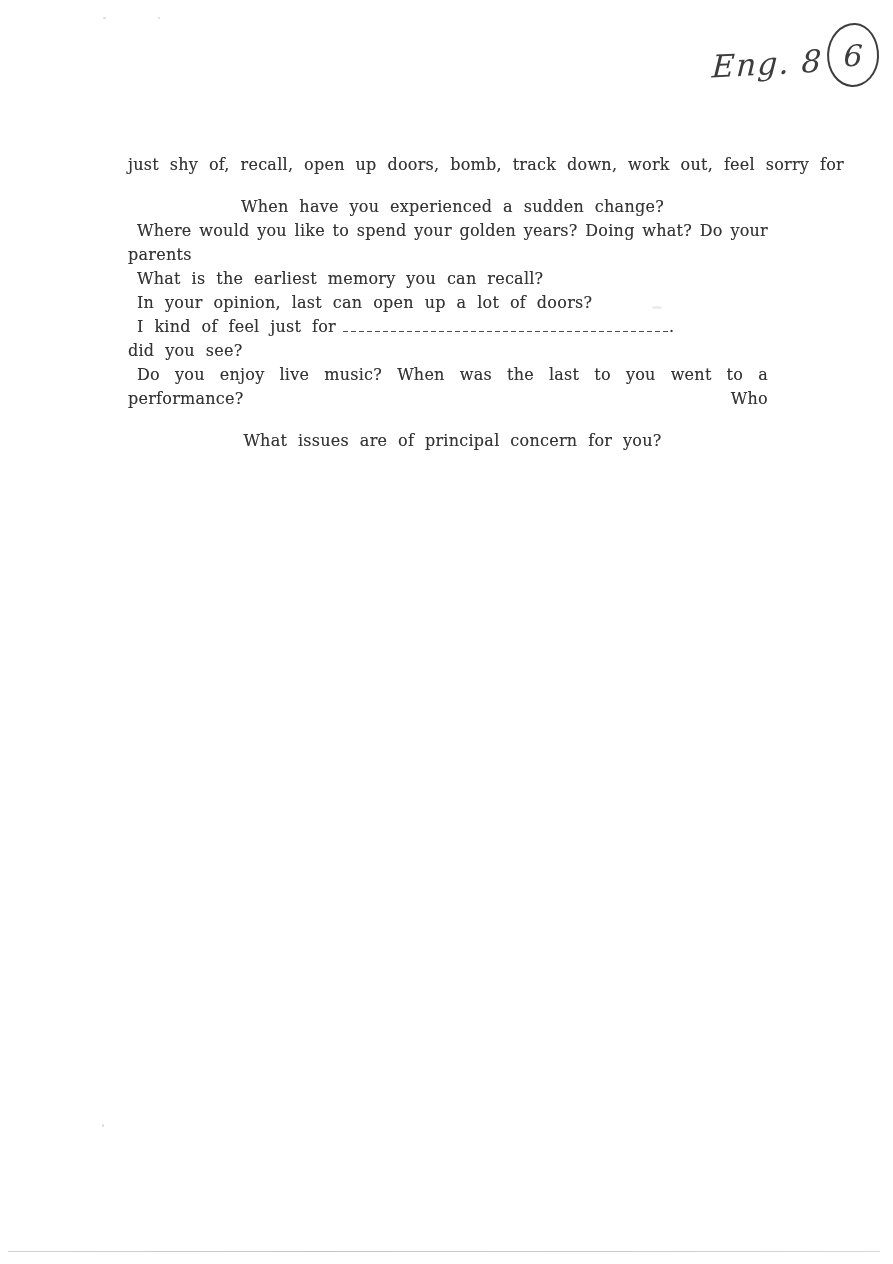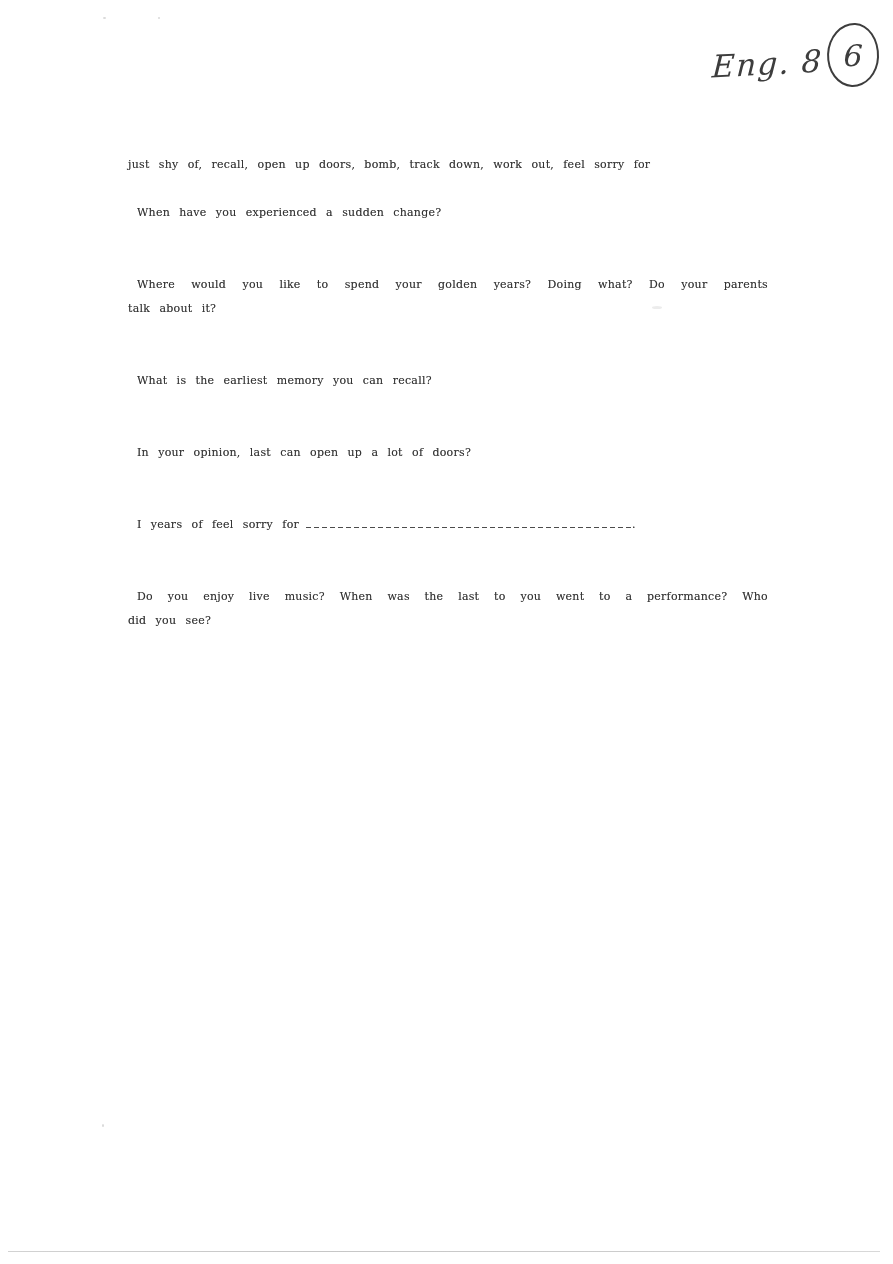--- a/index.html
+++ b/index.html
@@ -14,37 +14,37 @@
     position: absolute; left: 0; top: 0;
     width: 893px; height: 1264px;
     background: #ffffff;
   }
 
   
   .content {
     position: absolute;
     left: 128px; top: 153px;
     width: 640px;
-    font-size: 11px;
+    font-size: 16px;
     line-height: 24px;
     color: #343434;
     letter-spacing: 0.25px;
     word-spacing: 5.5px;
     text-shadow: 0 0 0.5px rgba(40,40,40,0.45);
   }
   .line { text-align: left; white-space: nowrap; }
   .line.jf {
     white-space: normal;
     text-align: justify;
     text-align-last: justify;
     word-spacing: 1.5px;
   }
   .ind { text-indent: 9px; }
-  .mt1 { margin-top: 24px; }
-  .mt2 { margin-top: 48px; }
+  .mt1 { margin-top: 18px; text-align: center; }
+  .mt2 { }
 
   
   .blank {
     display: inline-block;
     width: 326px; height: 12px;
     margin-left: 7px;
     background: repeating-linear-gradient(90deg, #4c4c4c 0 5px, transparent 5px 8px) left bottom / 100% 1.4px no-repeat;
   }
 
   
@@ -94,26 +94,26 @@
     <span class="note-text">Eng. 8</span>
     <span class="note-circle">
         <span>6</span>
       </span>
   </div>
 
   <div class="content">
     <div class="line">just shy of, recall, open up doors, bomb, track down, work out, feel sorry for</div>
     <div class="line ind mt1">When have you experienced a sudden change?</div>
     <div class="line jf ind mt2">Where would you like to spend your golden years? Doing what? Do your parents</div>
-    <div class="line">talk about it?</div>
     <div class="line ind mt2">What is the earliest memory you can recall?</div>
     <div class="line ind mt2">In your opinion, last can open up a lot of doors?</div>
-    <div class="line ind mt2"><span>I years of feel sorry for</span><span class="blank"></span><span>.</span></div>
+    <div class="line ind mt2"><span>I kind of feel just for</span><span class="blank"></span><span>.</span></div>
+    <div class="line">did you see?</div>
     <div class="line jf ind mt2">Do you enjoy live music? When was the last to you went to a performance? Who</div>
-    <div class="line">did you see?</div>
+    <div class="line ind mt1">What issues are of principal concern for you?</div>
   </div>
 
   <div class="speck speck-a"></div>
   <div class="speck speck-b"></div>
   <div class="speck speck-c"></div>
   <div class="smudge"></div>
   <div class="scan-edge"></div>
 
 </div>
 

